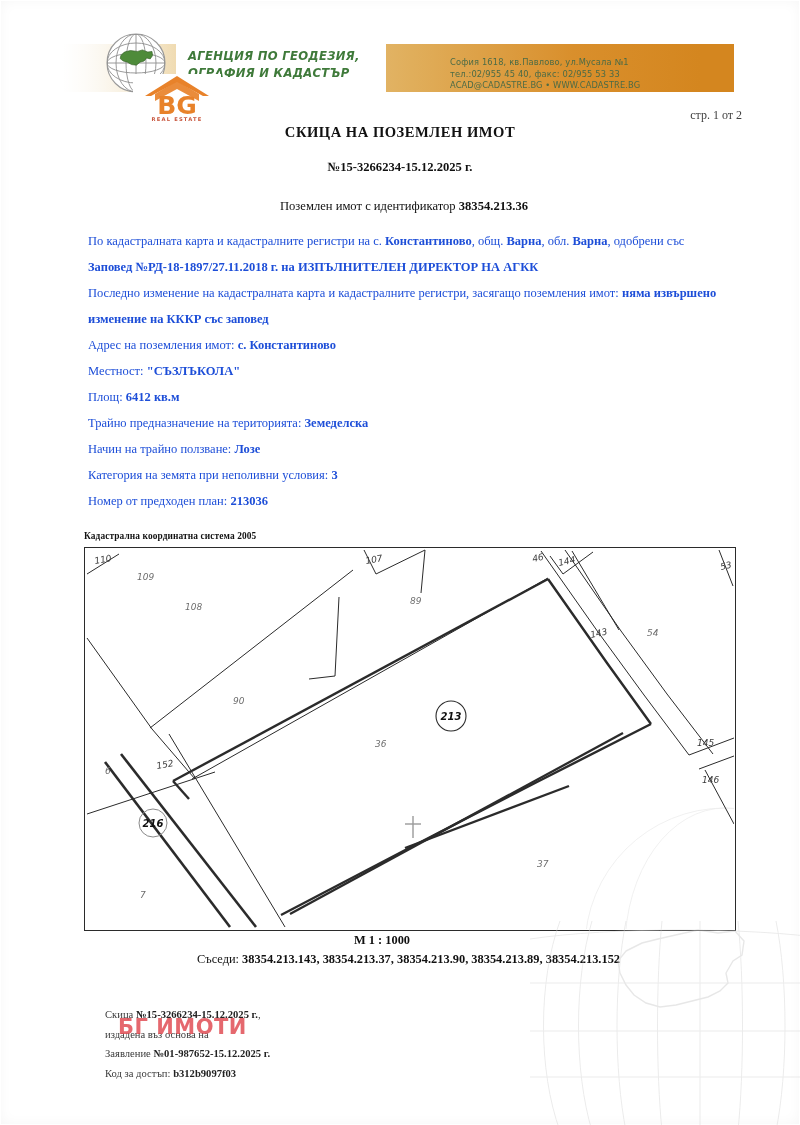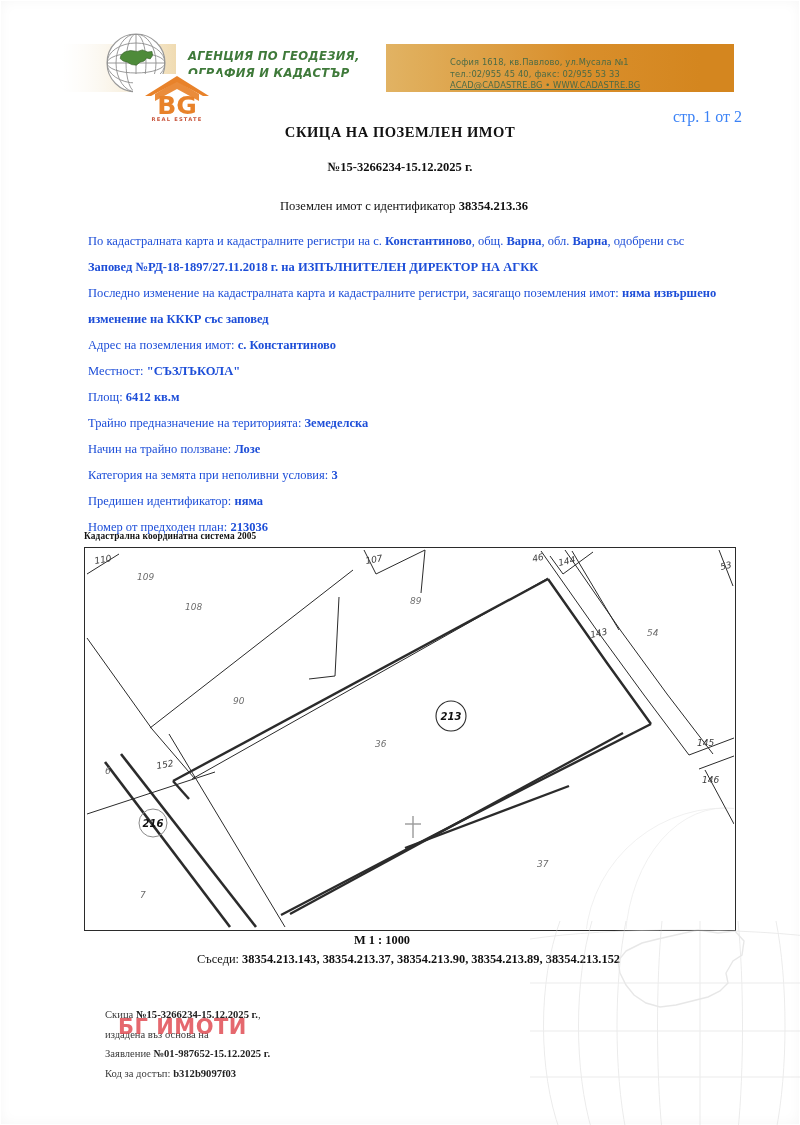--- a/index.html
+++ b/index.html
@@ -68,26 +68,26 @@
   .bg-logo svg{ display:block; }
 
   .hdr-contact {
     position:absolute; left:450px; top:57px;
     font-family:"DejaVu Sans", sans-serif;
     font-size:8.3px; line-height:11.6px;
     color:#4c6b46;
     letter-spacing:0.15px;
     white-space:nowrap;
   }
-  .hdr-contact .mail { letter-spacing:0.1px;text-decoration:underline; }
+  .hdr-contact .mail { letter-spacing:0.1px; }
 
   .page-num {
     position:absolute; right:58px; top:108px;
     font-family:"Liberation Serif", serif;
-    font-size:16px; color:#3b82f6;margin-left:44px;
+    font-size:12px; color:#404040;margin-left:44px;
   }
 
   
   .doc-title {
     position:absolute; left:0; top:124px; width:800px;
     text-align:center;
     font-weight:bold; font-size:14.6px; letter-spacing:0.5px;
     color:#111;
   }
   .doc-number {
@@ -272,23 +272,20 @@
     </p>
 
     <p>
       <span>Начин на трайно ползване: </span><b>Лозе</b>
     </p>
 
     <p>
       <span>Категория на земята при неполивни условия: </span><b>3</b>
     </p>
 
-    <p>
-      <span>Предишен идентификатор: </span><b>няма</b>
-    </p>
 
     <p>
       <span>Номер от предходен план: </span><b>213036</b>
     </p>
   </div>
 
   <div class="ccs-label">Кадастрална координатна система 2005</div>
 
   <div id="map-frame">
     <svg width="649" height="381" viewBox="0 0 649 381">

